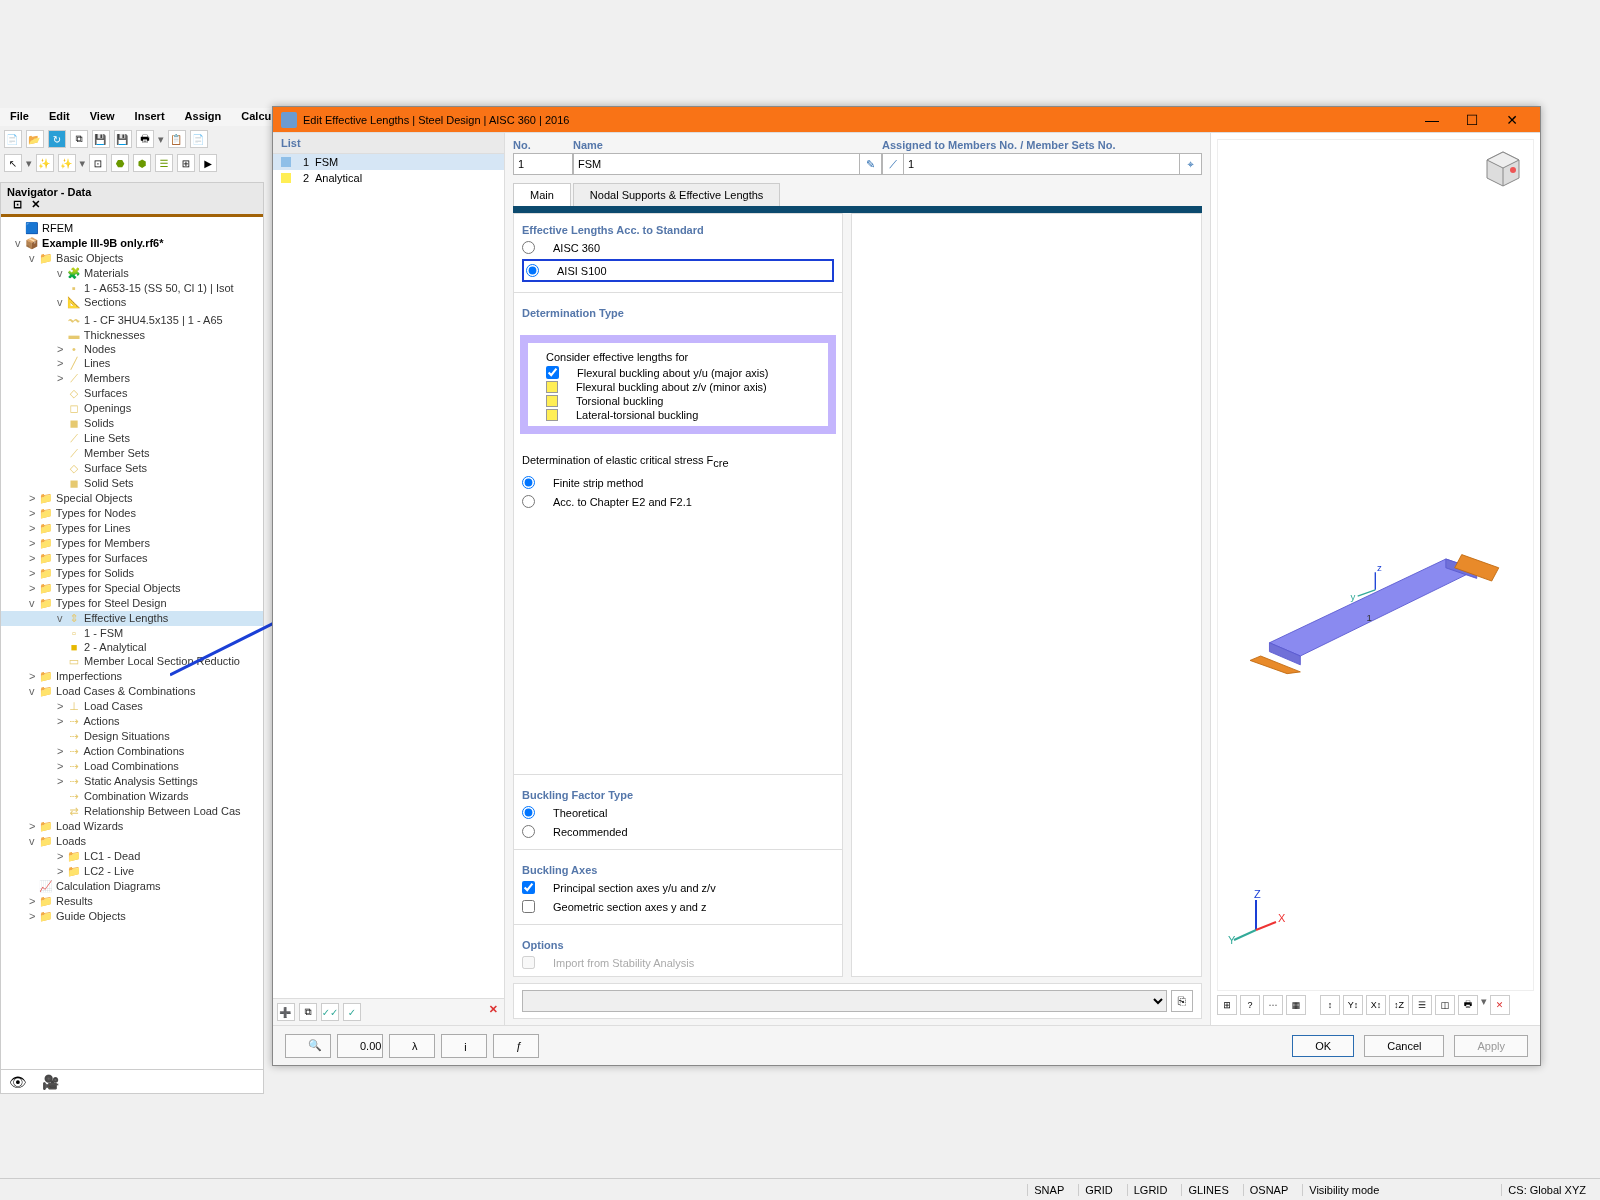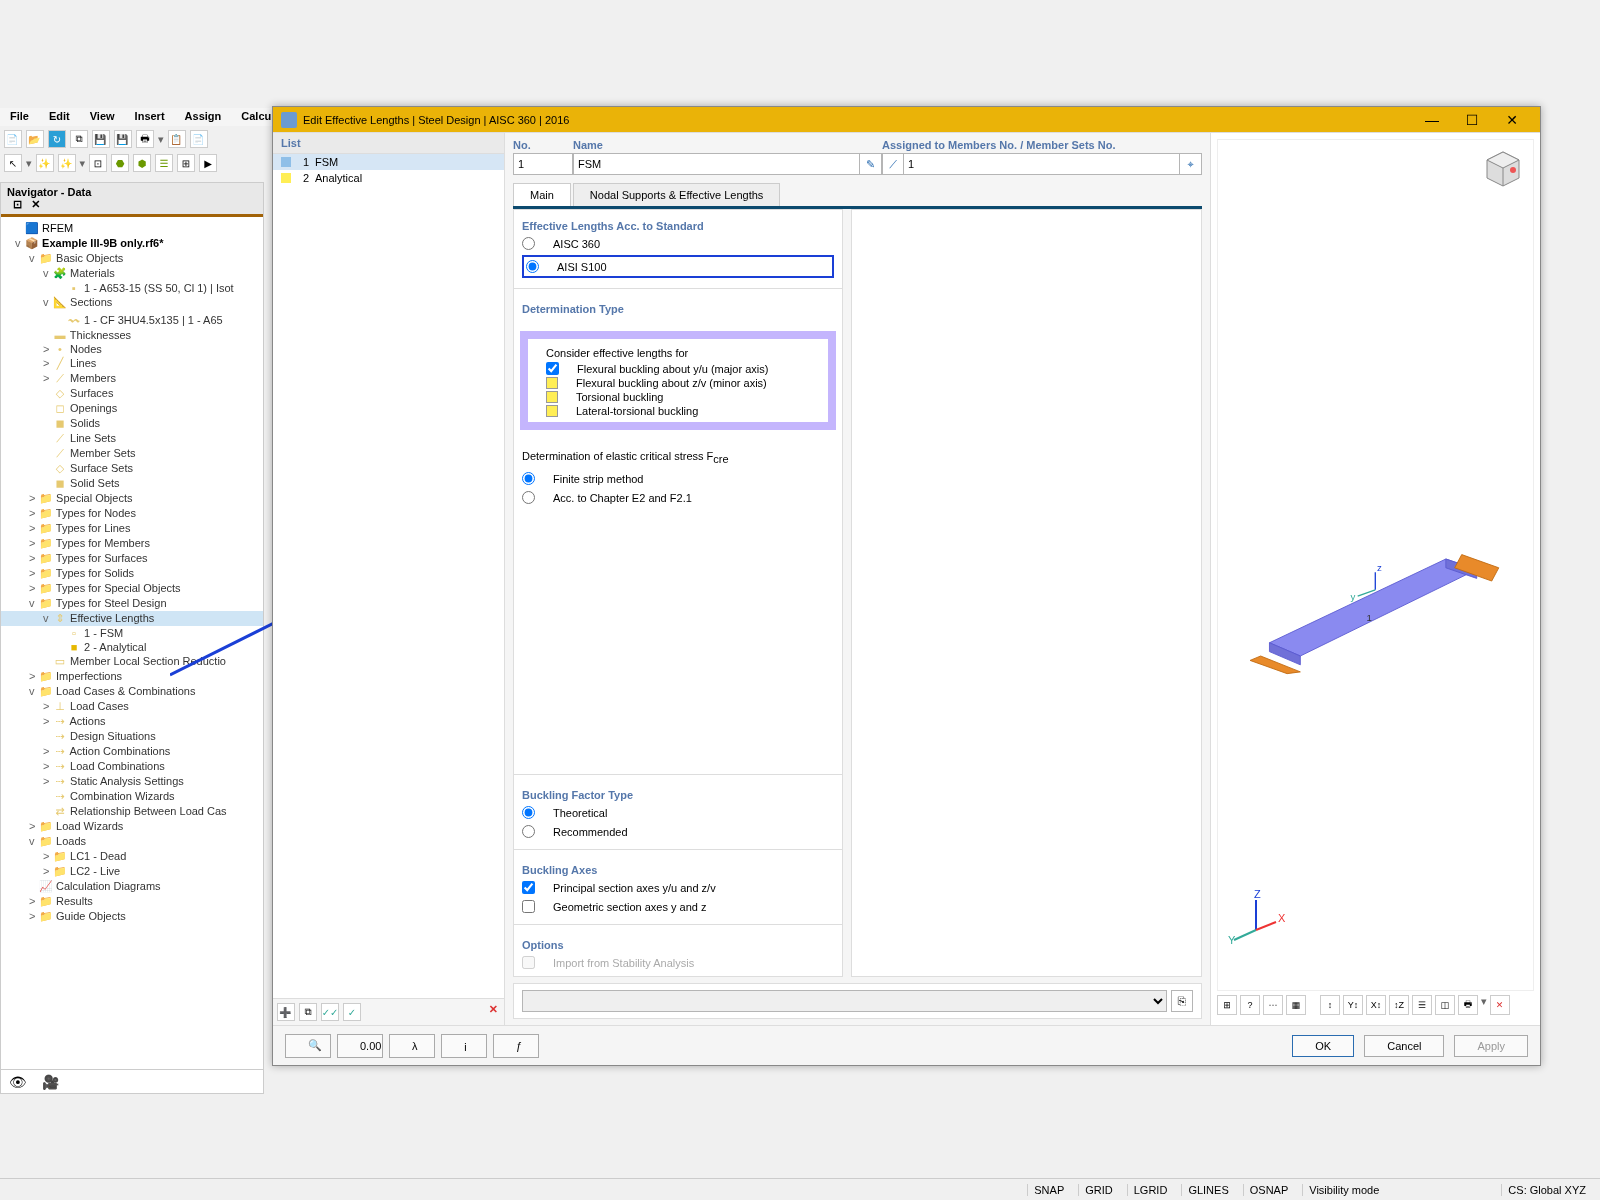--- a/index.html
+++ b/index.html
@@ -16,32 +16,32 @@
 
 
 .navigator { position: absolute; top: 182px; left: 0; width: 264px; bottom: 106px; background: #fff; border: 1px solid #ccc; }
 .nav-header { background: #e8e8e8; padding: 3px 6px; font-weight: bold; display: flex; justify-content: space-between; border-bottom: 3px solid #a16207; flex-direction: column; }
 .nav-header .icons span { margin-left: 6px; cursor: pointer; }
 .nav-tree { padding: 4px 0; overflow: auto; height: calc(100% - 50px); }
 .nav-tree ul { list-style: none; }
 .nav-tree li { padding: 1px 0 1px 4px; white-space: nowrap; }
 .nav-tree .indent1 { padding-left: 14px; }
 .nav-tree .indent2 { padding-left: 28px; }
-.nav-tree .indent3 { padding-left: 42px; }
+.nav-tree .indent3 { padding-left: 56px; }
 .nav-tree .indent4 { padding-left: 56px; }
 .nav-tree .caret { display: inline-block; width: 10px; color: #666; }
 .nav-tree .folder { color: #333; }
 .nav-tree .sel { background: #cfe5f5; }
 .nav-tree .icon { display: inline-block; width: 14px; text-align: center; }
 .folder-ico { color: #e6c970; }
 .nav-footer { position: absolute; bottom: 0; left: 0; right: 0; height: 24px; border-top: 1px solid #ccc; display: flex; align-items: center; padding: 0 8px; gap: 16px; }
 
 
 .dialog { position: absolute; top: 106px; left: 272px; width: 1269px; height: 960px; background: #f5f5f5; border: 1px solid #888; box-shadow: 0 0 8px rgba(0,0,0,.3); }
-.titlebar { height: 26px; background: #eab308; display: flex; align-items: center; padding: 0 8px; border-bottom: 1px solid #ddd; }
+.titlebar { height: 26px; background: #f97316; display: flex; align-items: center; padding: 0 8px; border-bottom: 1px solid #ddd; }
 .titlebar .app-ico { width: 16px; height: 16px; background: #6b9bd1; border-radius: 2px; margin-right: 6px; }
 .titlebar .spacer { flex: 1; }
 .titlebar .winbtn { width: 40px; height: 26px; display: flex; align-items: center; justify-content: center; cursor: pointer; font-size: 14px; }
 
 .dlg-body { display: flex; height: calc(100% - 66px); }
 
 
 .list-panel { width: 232px; border-right: 1px solid #ddd; background: #f5f5f5; display: flex; flex-direction: column; }
 .list-header { padding: 4px 8px; color: #5577aa; font-weight: 700; background: #eaeaea; border-bottom: 1px solid #ddd; }
 .list-body { flex: 1; background: #fff; }
@@ -61,21 +61,21 @@
 .form-top .no-fld input { width: 60px; }
 .form-top .name-fld { flex: 1; }
 .form-top .name-fld .wrap { display: flex; }
 .form-top .name-fld input { flex: 1; }
 .form-top .name-fld .btn { width: 22px; height: 22px; border: 1px solid #b5b5b5; border-left: none; background: #fff; display: flex; align-items: center; justify-content: center; color: #2a6cb0; }
 .assigned-panel { width: 320px; display: flex; flex-direction: column; }
 .assigned-panel .wrap { display: flex; }
 .assigned-panel input { flex: 1; }
 .assigned-panel .pick { width: 22px; height: 22px; border: 1px solid #b5b5b5; border-left: none; background: #fff; display: flex; align-items: center; justify-content: center; }
 
-.tabs { display: flex; border-bottom: 3px solid #0c4a6e; }
+.tabs { display: flex; border-bottom: 7px solid #0c4a6e; }
 .tab { padding: 5px 16px; background: #eee; border: 1px solid #ccc; border-bottom: none; margin-right: 2px; cursor: pointer; }
 .tab.active { background: #fff; }
 
 .form-cols { display: flex; gap: 8px; flex: 1; }
 .form-col { width: 330px; background: #fff; border: 1px solid #ddd; padding: 6px 8px; display: flex; flex-direction: column; gap: 4px; }
 .form-col-mid { flex: 1; background: #fff; border: 1px solid #ddd; }
 .form-col .section-title { color: #5577aa; font-weight: 600; margin-top: 4px; }
 .form-col .hr { border-top: 1px solid #ddd; margin: 6px -8px; }
 .radio-row, .check-row { display: flex; align-items: center; gap: 18px; padding: 1px 0; }
 .radio-row input, .check-row input { margin: 0; }

